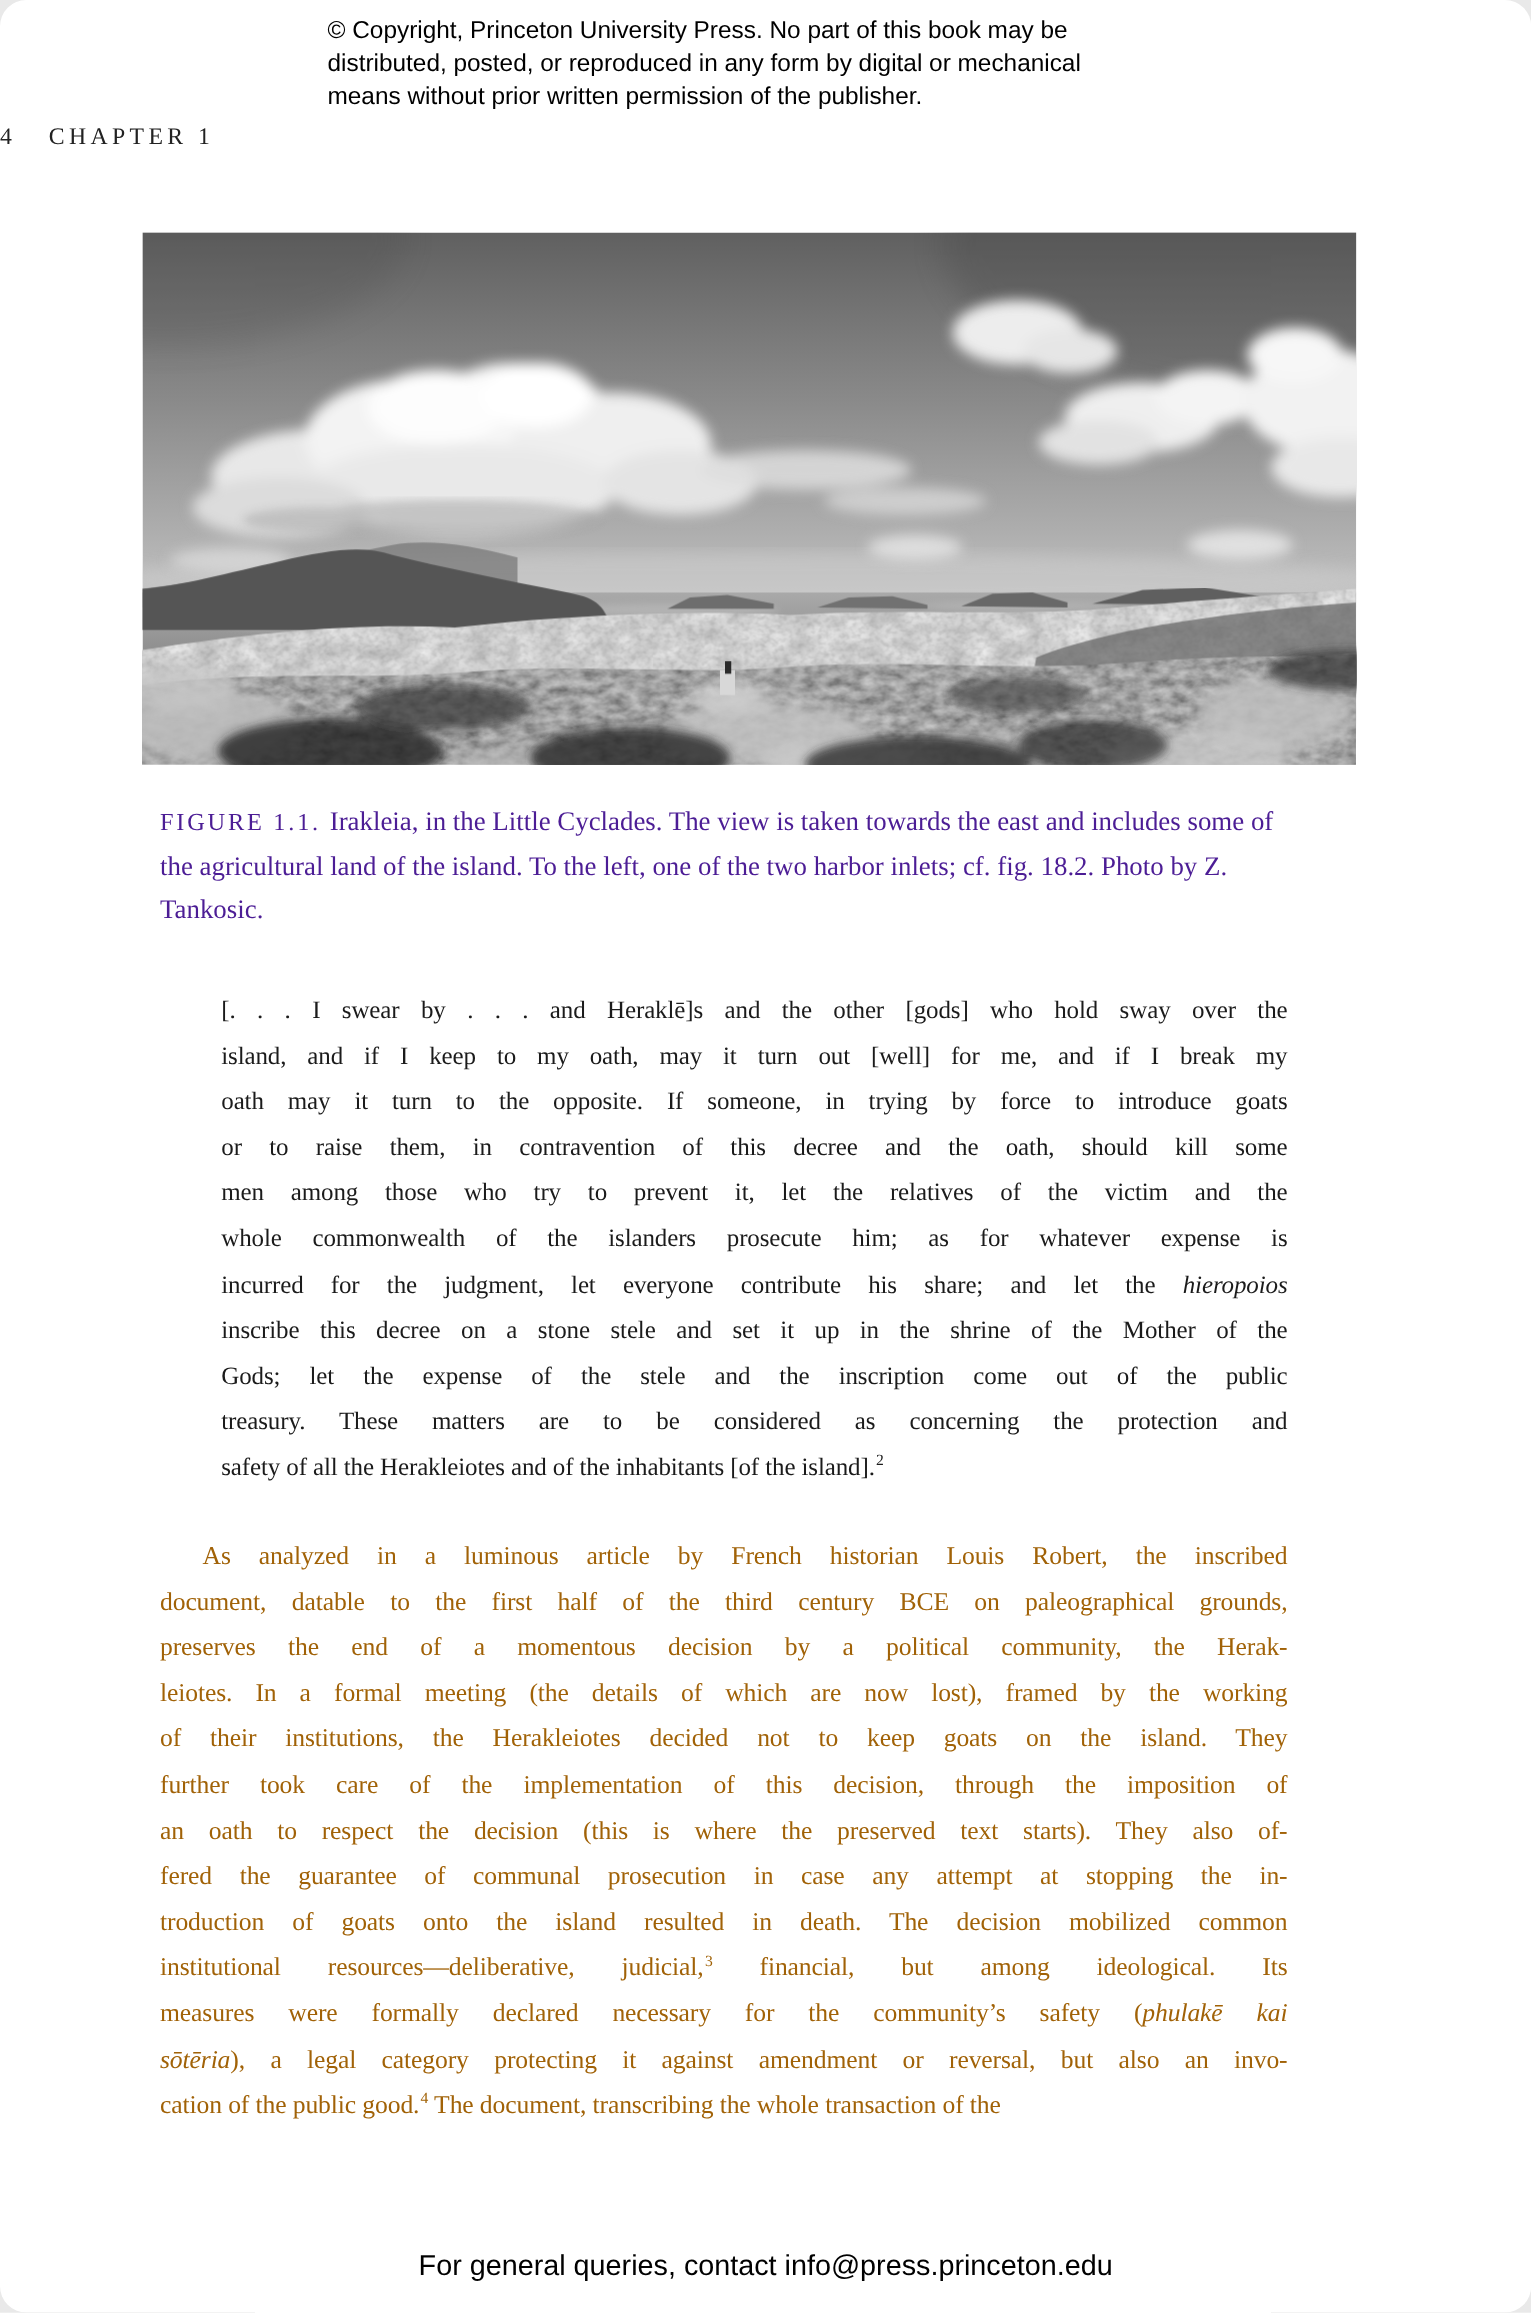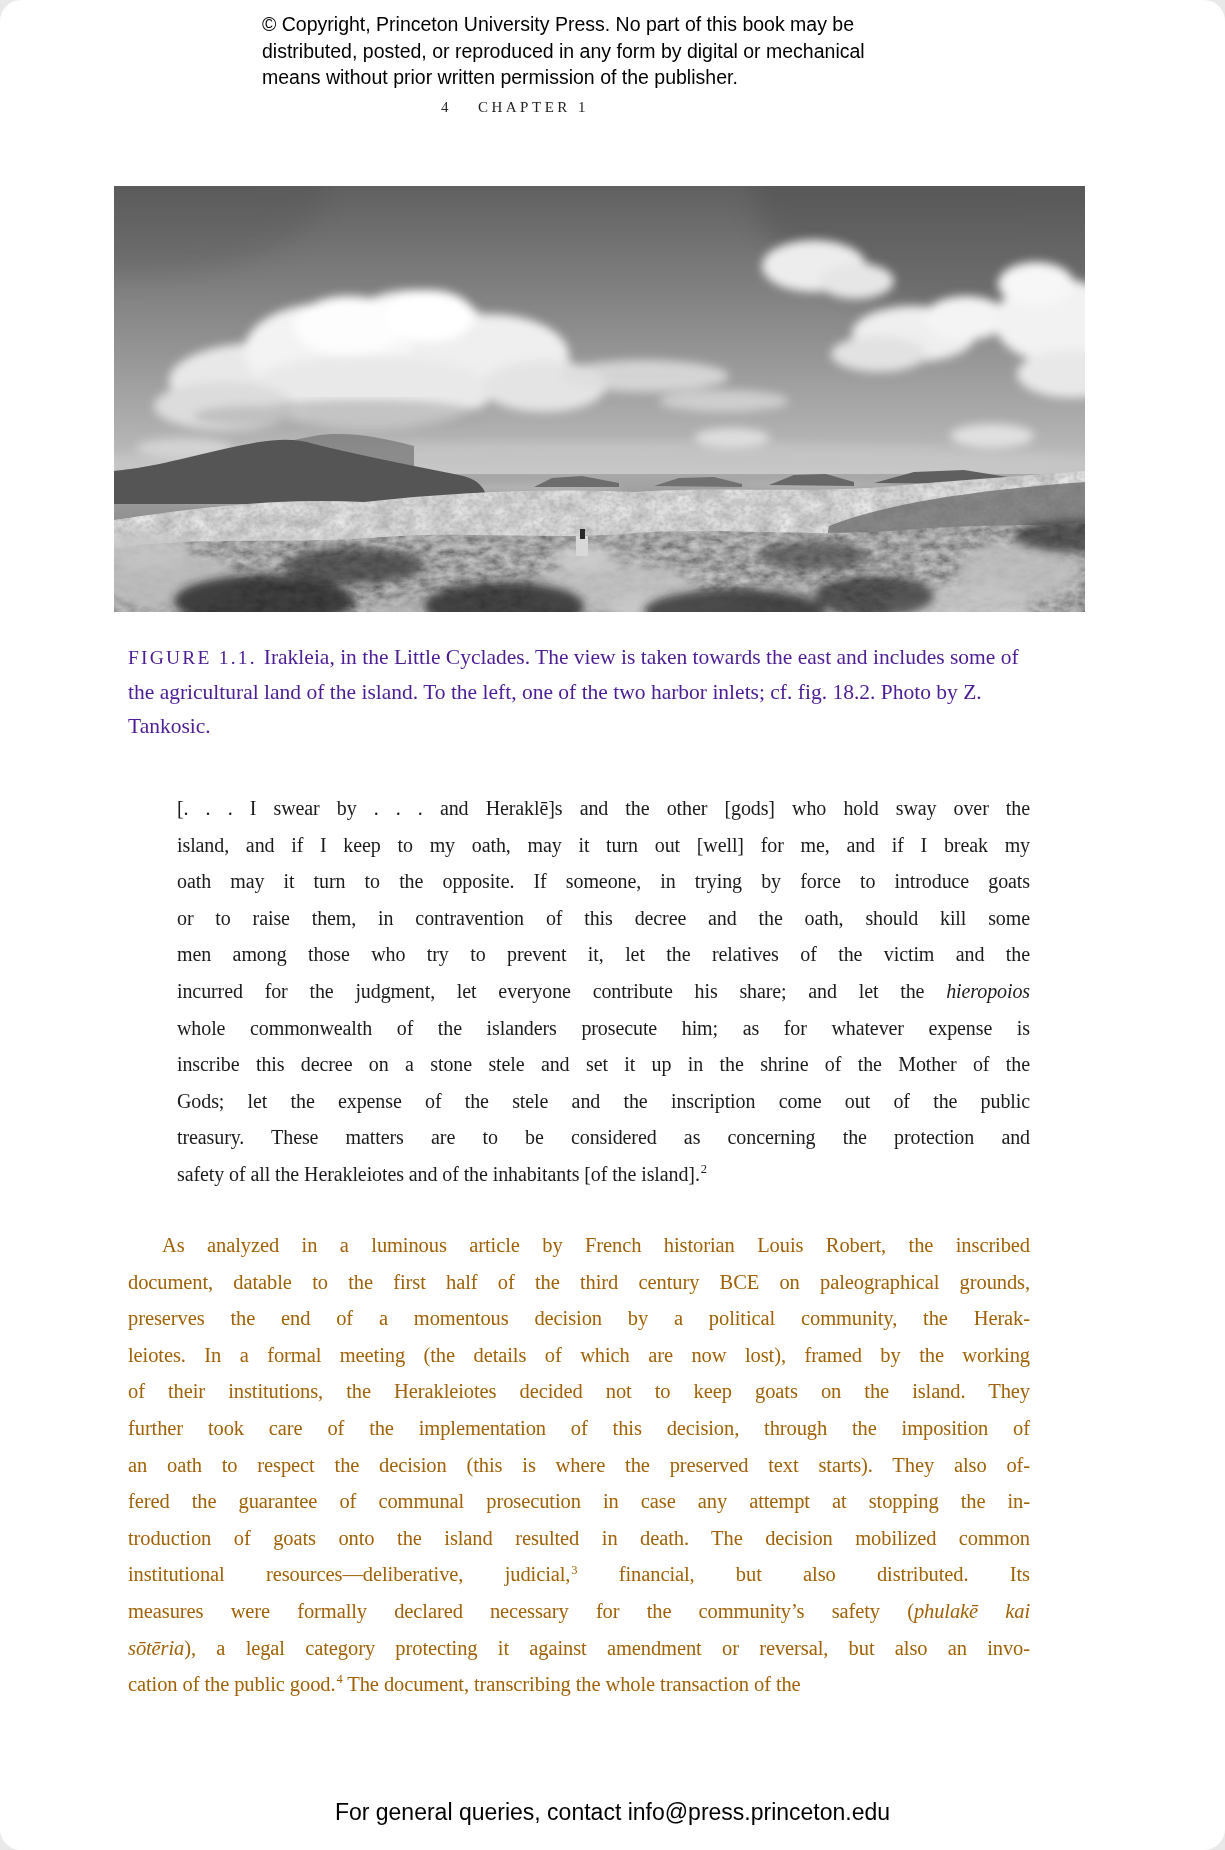--- a/index.html
+++ b/index.html
@@ -7,22 +7,22 @@
     position:relative;width:1225px;height:1850px;background:#ffffff;
     font-family:"Liberation Serif", serif;color:#1b1b1b;overflow:hidden;
     margin:0 auto;
     border-radius:21px;
   }
   .copyright{
     position:absolute;left:262px;top:11px;
     font-family:"Liberation Sans", sans-serif;font-size:19.5px;line-height:26.5px;color:#000;
   }
   .running-head{
-    position:absolute;left:0;top:99px;width:1030px;text-align:center;
-    font-size:15px;letter-spacing:3.5px;color:#222;
+    position:absolute;left:0;top:99px;width:1030px;text-align:left;
+    font-size:19px;letter-spacing:3.5px;color:#222;
   }
   .running-head .pagenum{margin-right:26px;}
   .figure-wrap{position:absolute;left:114px;top:186px;width:971px;height:426px;margin:0;}
   .figure-wrap svg{display:block;}
   .caption{
     position:absolute;left:128px;top:640px;width:910px;margin:0;
     font-size:21.5px;line-height:34px;color:#4c1d95;
   }
   .caption .figlabel{letter-spacing:2.2px;font-size:19.5px;margin-right:7px;}
   .quote{
@@ -191,39 +191,39 @@
   <p class="caption">
     <span class="figlabel">FIGURE 1.1.</span><span>Irakleia, in the Little Cyclades. The view is taken towards the east and includes some of the agricultural land of the island. To the left, one of the two harbor inlets; cf. fig. 18.2. Photo by Z. Tankosic.</span>
   </p>
 
   <div class="quote">
       <div class="tline"><span>[. . . I swear by . . . and Heraklē]s and the other [gods] who hold sway over the</span></div>
       <div class="tline"><span>island, and if I keep to my oath, may it turn out [well] for me, and if I break my</span></div>
       <div class="tline"><span>oath may it turn to the opposite. If someone, in trying by force to introduce goats</span></div>
       <div class="tline"><span>or to raise them, in contravention of this decree and the oath, should kill some</span></div>
       <div class="tline"><span>men among those who try to prevent it, let the relatives of the victim and the</span></div>
+      <div class="tline"><span>whole commonwealth of the islanders prosecute him; as for whatever expense is</span></div>
       <div class="tline"><span>incurred for the judgment, let everyone contribute his share; and let the </span><span class="it">hieropoios</span></div>
-      <div class="tline"><span>whole commonwealth of the islanders prosecute him; as for whatever expense is</span></div>
       <div class="tline"><span>inscribe this decree on a stone stele and set it up in the shrine of the Mother of the</span></div>
       <div class="tline"><span>Gods; let the expense of the stele and the inscription come out of the public</span></div>
       <div class="tline"><span>treasury. These matters are to be considered as concerning the protection and</span></div>
       <div class="tline lastline"><span>safety of all the Herakleiotes and of the inhabitants [of the island].</span><sup>2</sup></div>
     </div>
 
   <div class="body-para">
       <div class="tline"><span>As analyzed in a luminous article by French historian Louis Robert, the inscribed</span></div>
       <div class="tline"><span>document, datable to the first half of the third century BCE on paleographical grounds,</span></div>
       <div class="tline"><span>preserves the end of a momentous decision by a political community, the Herak-</span></div>
       <div class="tline"><span>leiotes. In a formal meeting (the details of which are now lost), framed by the working</span></div>
       <div class="tline"><span>of their institutions, the Herakleiotes decided not to keep goats on the island. They</span></div>
       <div class="tline"><span>further took care of the implementation of this decision, through the imposition of</span></div>
       <div class="tline"><span>an oath to respect the decision (this is where the preserved text starts). They also of-</span></div>
       <div class="tline"><span>fered the guarantee of communal prosecution in case any attempt at stopping the in-</span></div>
       <div class="tline"><span>troduction of goats onto the island resulted in death. The decision mobilized common</span></div>
-      <div class="tline"><span>institutional resources—deliberative, judicial,</span><sup>3</sup><span> financial, but also distributed. Its</span></div>
+      <div class="tline"><span>institutional resources—deliberative, judicial,</span><sup>3</sup><span> financial, but among ideological. Its</span></div>
       <div class="tline"><span>measures were formally declared necessary for the community’s safety (</span><span class="it">phulakē kai</span></div>
       <div class="tline"><span class="it">sōtēria</span><span>), a legal category protecting it against amendment or reversal, but also an invo-</span></div>
       <div class="tline lastline"><span>cation of the public good.</span><sup>4</sup><span> The document, transcribing the whole transaction of the</span></div>
     </div>
 
   <div class="footer">For general queries, contact info@press.princeton.edu</div>
 
 </div>
 
 </body></html>

